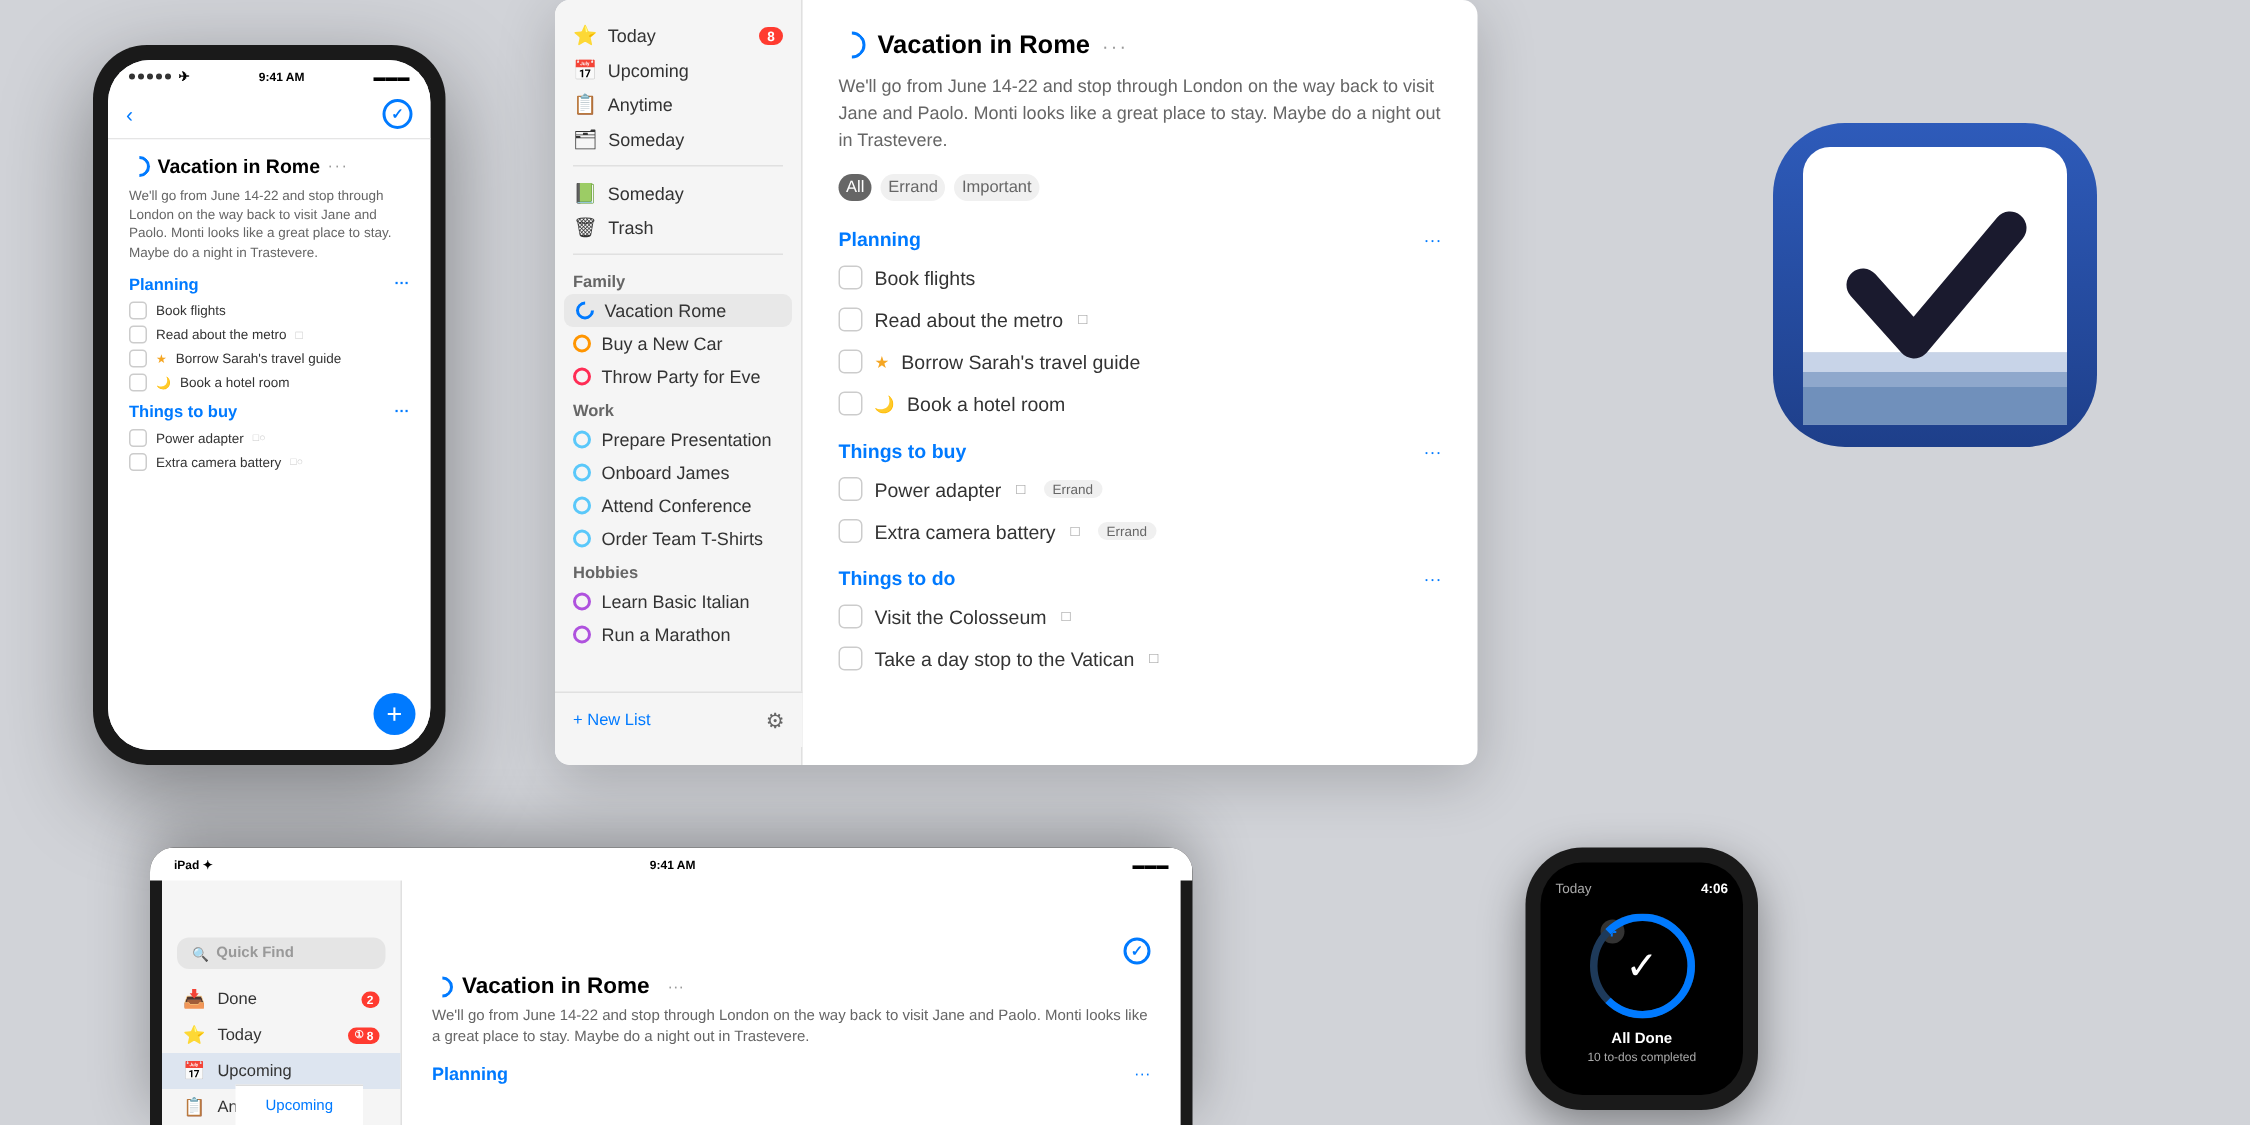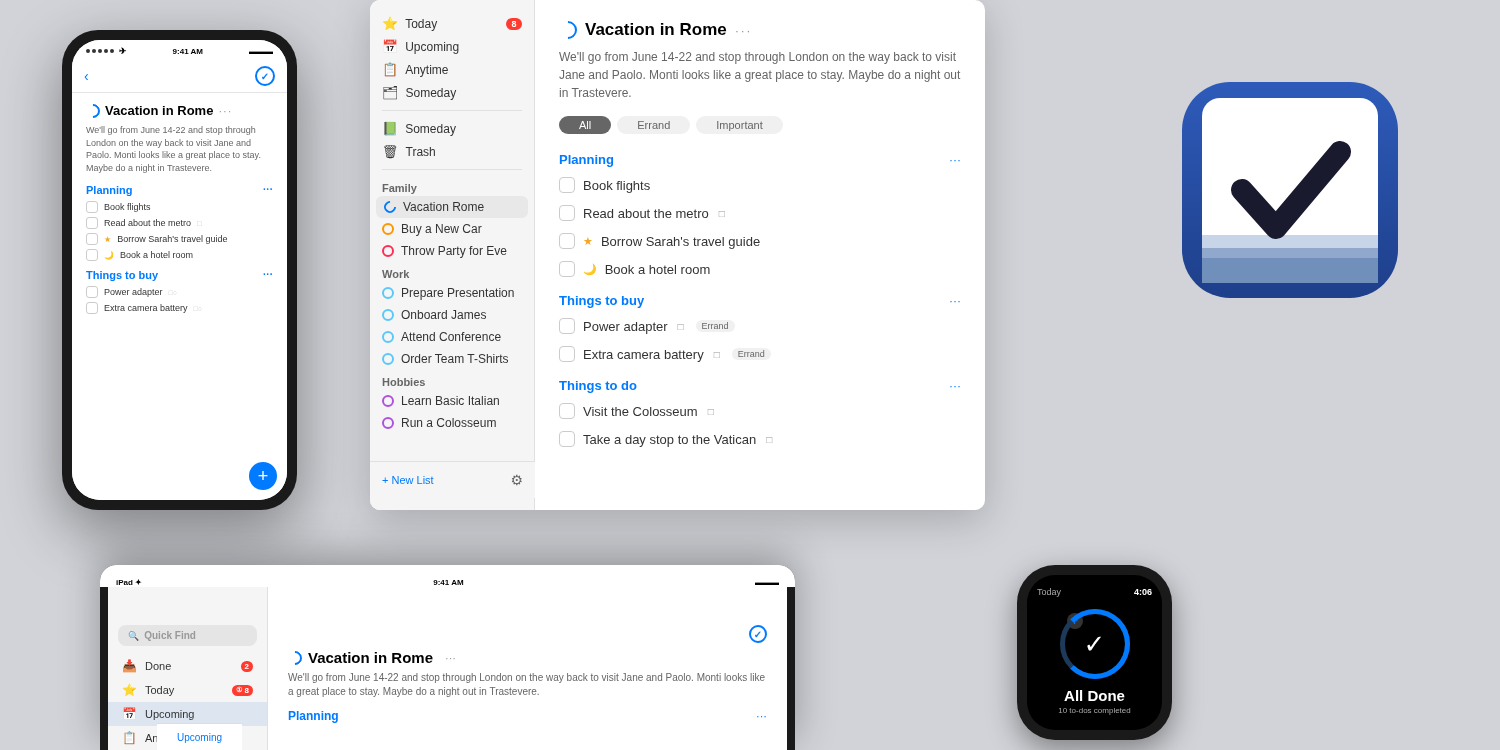--- a/index.html
+++ b/index.html
@@ -250,21 +250,21 @@
       color: #666;
       line-height: 1.5;
       margin-bottom: 14px;
     }
     .filter-tabs {
       display: flex;
       gap: 6px;
       margin-bottom: 18px;
     }
     .filter-tab {
-      padding: 3px 20px;
+      padding: 3px 5px;
       border-radius: 12px;
       font-size: 11px;
       cursor: pointer;
       color: #666;
       background: #f0f0f0;
     }
     .filter-tab.active {
       background: #666;
       color: white;
     }
@@ -457,21 +457,21 @@
       border-right-color: #007AFF;
       border-bottom-color: #007AFF;
     }
     .watch-check-icon {
       position: absolute;
       top: 50%; left: 50%;
       transform: translate(-50%, -50%);
       font-size: 26px;
       color: white;
     }
-    .watch-all-done { font-size: 15px; color: white; font-weight: 600; margin-bottom: 2px; }
+    .watch-all-done { font-size: 10px; color: white; font-weight: 600; margin-bottom: 2px; }
     .watch-count { font-size: 8px; color: #aaa; }
     .watch-add-btn {
       position: absolute;
       top: 8px; right: 12px;
       width: 16px; height: 16px;
       background: #333;
       border-radius: 50%;
       display: flex; align-items: center; justify-content: center;
       color: #007AFF;
       font-size: 12px;
@@ -631,21 +631,21 @@
           <span class="sidebar-item-label">Order Team T-Shirts</span>
         </div>
 
         <div class="sidebar-group-label">Hobbies</div>
         <div class="sidebar-item">
           <div class="sidebar-circle purple"></div>
           <span class="sidebar-item-label">Learn Basic Italian</span>
         </div>
         <div class="sidebar-item">
           <div class="sidebar-circle purple"></div>
-          <span class="sidebar-item-label">Run a Colosseum</span>
+          <span class="sidebar-item-label">Run a Marathon</span>
         </div>
       </div>
 
       <div class="sidebar-footer">
         <span class="new-list-btn">+ New List</span>
         <span class="filter-icon">⚙</span>
       </div>
     </div>
   </div>
 
@@ -748,21 +748,21 @@
     <rect x="22" y="168" width="176" height="35" rx="0" ry="0" fill="#8fa8cc"></rect>
     <rect x="22" y="178" width="176" height="25" rx="0" ry="18" fill="#7090bb"></rect>
 
     <path d="M62 110 L96 148 L160 72" stroke="#1a1a2e" stroke-width="22" stroke-linecap="round" stroke-linejoin="round" fill="none"></path>
   </svg>
 </div>
 
 <div class="ipad-container">
   <div class="ipad-screen">
 
-    <div style="position:absolute;top:0;left:0;right:0;height:22px;background:white;z-index:10;display:flex;justify-content:space-between;align-items:flex-end;padding:0 16px;border-radius:10px 10px 0 0;">
+    <div style="position:absolute;top:0;left:0;right:0;height:22px;background:white;z-index:10;display:flex;justify-content:space-between;align-items:center;padding:0 16px;border-radius:10px 10px 0 0;">
       <span style="font-size:8px;font-weight:600;">iPad ✦</span>
       <span style="font-size:8px;font-weight:600;">9:41 AM</span>
       <span style="font-size:8px;font-weight:600;">▬▬▬</span>
     </div>
 
     <div class="ipad-sidebar">
       <div style="height:22px;"></div>
       <div class="ipad-search">
         <span style="font-size:9px;color:#999;">🔍</span>
         <span class="ipad-search-text">Quick Find</span>

